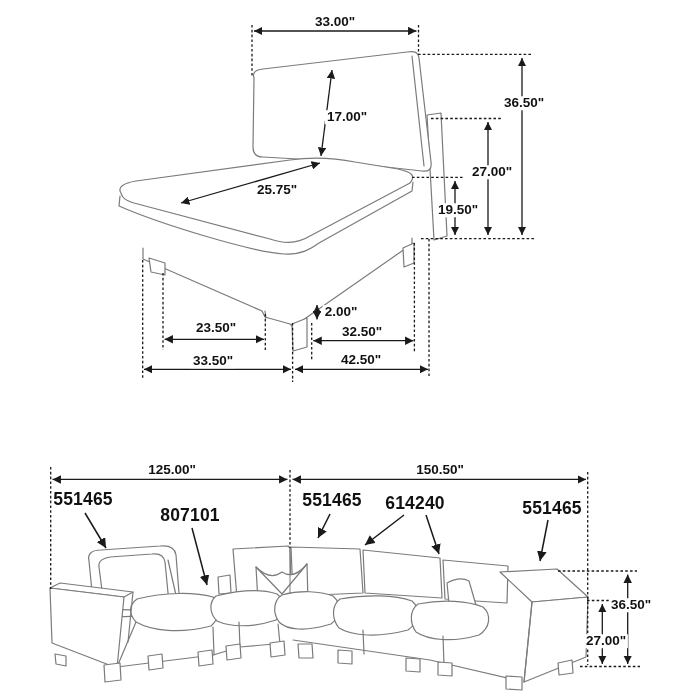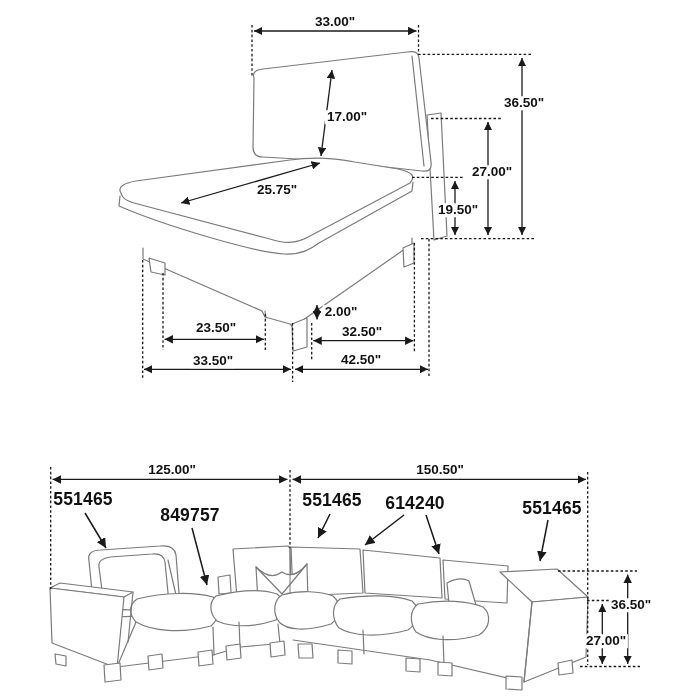--- a/index.html
+++ b/index.html
@@ -175,18 +175,18 @@
   <div class="dim-label" style="left:362px;top:332px">32.50"</div>
   <div class="dim-label" style="left:213px;top:361px">33.50"</div>
   <div class="dim-label" style="left:361px;top:360px">42.50"</div>
 
   <div class="dim-label" style="left:172px;top:470px">125.00"</div>
   <div class="dim-label" style="left:440px;top:470px">150.50"</div>
   <div class="dim-label" style="left:631px;top:605px">36.50"</div>
   <div class="dim-label" style="left:606px;top:641px">27.00"</div>
 
   <div class="sku-label" style="left:83px;top:500px">551465</div>
-  <div class="sku-label" style="left:190px;top:516px">849757</div>
+  <div class="sku-label" style="left:190px;top:516px">807101</div>
   <div class="sku-label" style="left:332px;top:501px">551465</div>
   <div class="sku-label" style="left:415px;top:504px">614240</div>
   <div class="sku-label" style="left:552px;top:509px">551465</div>
 
 </div>
 
 </body></html>

